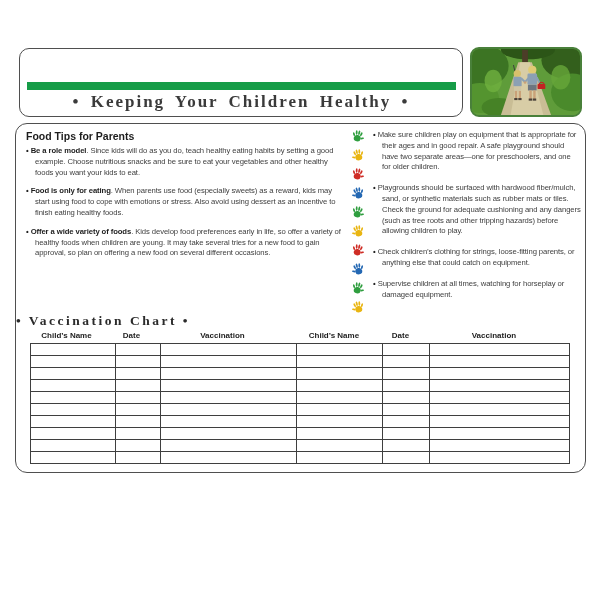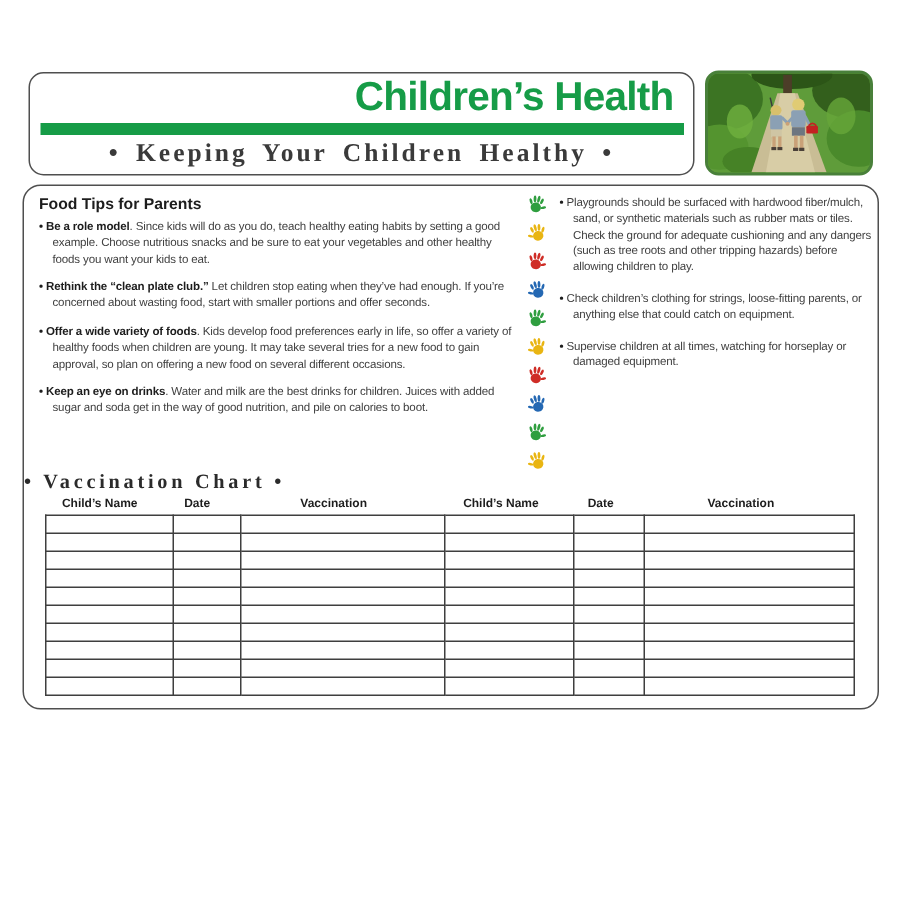--- a/index.html
+++ b/index.html
@@ -66,21 +66,20 @@
   .vac-table col:nth-child(5){width:8.7%;}
   .vac-table col:nth-child(6){width:25.93%;}
   .vac-table td{border:1px solid #3f3f3f;height:11px;padding:0;}
 </style>
 </head>
 <body>
 
 <div class="page">
 
   <div class="header-box">
-    <div class="hdr-title" style="color: rgb(22, 156, 71);">Children’s Health</div>
     <div class="green-bar" style="background: rgb(22, 156, 71);"></div>
     <div class="tagline">• Keeping Your Children Healthy •</div>
   </div>
 
   <div class="photo" title="Two children holding hands walking down a leafy garden path, one carrying a red basket">
     <svg viewBox="0 0 112 70" preserveAspectRatio="none">
       <rect width="112" height="70" fill="#5f9c3a"></rect>
       <ellipse cx="12" cy="18" rx="26" ry="22" fill="#3c7423"></ellipse>
       <ellipse cx="100" cy="12" rx="28" ry="20" fill="#335f1c"></ellipse>
       <ellipse cx="104" cy="46" rx="22" ry="20" fill="#4a8a2b"></ellipse>
@@ -118,23 +117,22 @@
       <rect x="68" y="37" width="8" height="5.5" rx="1" fill="#c32222"></rect>
     </svg>
   </div>
 
   <div class="main-box">
 
     <div class="col-left">
       <div class="sec-heading">Food Tips for Parents</div>
       <ul class="tips">
           <li><span class="lead">Be a role model</span><span>. Since kids will do as you do, teach healthy eating habits by setting a good example. Choose nutritious snacks and be sure to eat your vegetables and other healthy foods you want your kids to eat.</span></li>
-          <li><span class="lead">Rethink the “clean plate club.”</span><span> Let children stop eating when they’ve had enough. If you’re concerned about wasting food, start with smaller portions and offer seconds.</span></li>
+          <li><span class="lead">Food is only for eating</span><span>. When parents use food (especially sweets) as a reward, kids may start using food to cope with emotions or stress. Also avoid using dessert as an incentive to finish eating healthy foods.</span></li>
           <li><span class="lead">Offer a wide variety of foods</span><span>. Kids develop food preferences early in life, so offer a variety of healthy foods when children are young. It may take several tries for a new food to gain approval, so plan on offering a new food on several different occasions.</span></li>
-          <li><span class="lead">Keep an eye on drinks</span><span>. Water and milk are the best drinks for children. Juices with added sugar and soda get in the way of good nutrition, and pile on calories to boot.</span></li>
         </ul>
     </div>
 
     <div class="hand-col">
         <div class="hp hp-a">
           <svg viewBox="0 0 24 24" width="16" height="16">
             <g fill="#2f9e3f">
               <ellipse cx="11.5" cy="15.5" rx="5.2" ry="4.8"></ellipse>
               <ellipse cx="5.6" cy="10.5" rx="1.35" ry="3" transform="rotate(-28 5.6 10.5)"></ellipse>
               <ellipse cx="9" cy="7.4" rx="1.4" ry="3.4" transform="rotate(-10 9 7.4)"></ellipse>
@@ -249,20 +247,21 @@
               <ellipse cx="12.8" cy="7" rx="1.4" ry="3.5" transform="rotate(2 12.8 7)"></ellipse>
               <ellipse cx="16.3" cy="8.4" rx="1.35" ry="3.1" transform="rotate(16 16.3 8.4)"></ellipse>
               <ellipse cx="18.9" cy="14.3" rx="1.3" ry="2.9" transform="rotate(68 18.9 14.3)"></ellipse>
             </g>
           </svg>
         </div>
       </div>
 
     <div class="col-right">
       <ul class="tips pg">
+          <li>Make sure children play on equipment that is appropriate for their ages and in good repair. A safe playground should have two separate areas—one for preschoolers, and one for older children.</li>
           <li>Playgrounds should be surfaced with hardwood fiber/mulch, sand, or synthetic materials such as rubber mats or tiles. Check the ground for adequate cushioning and any dangers (such as tree roots and other tripping hazards) before allowing children to play.</li>
           <li>Check children’s clothing for strings, loose-fitting parents, or anything else that could catch on equipment.</li>
           <li>Supervise children at all times, watching for horseplay or damaged equipment.</li>
         </ul>
     </div>
 
     <div class="vac-title">• Vaccination Chart •</div>
     <div class="vac-headers">
         <div>Child’s Name</div>
         <div>Date</div>

